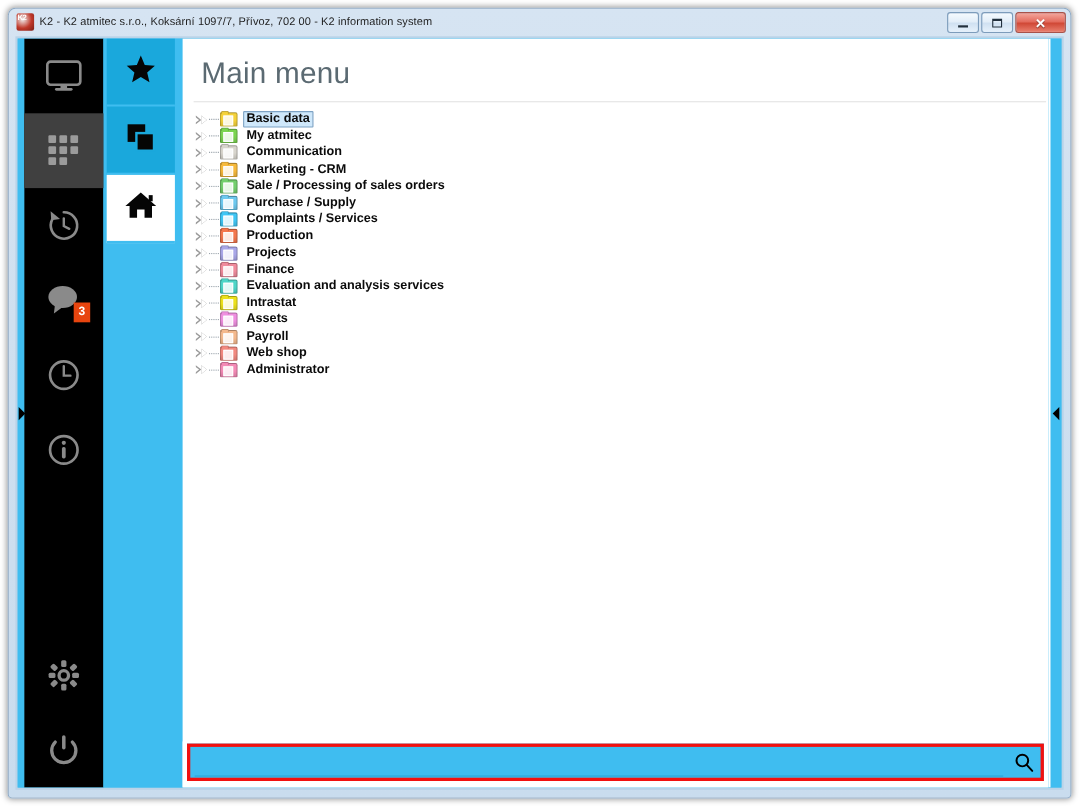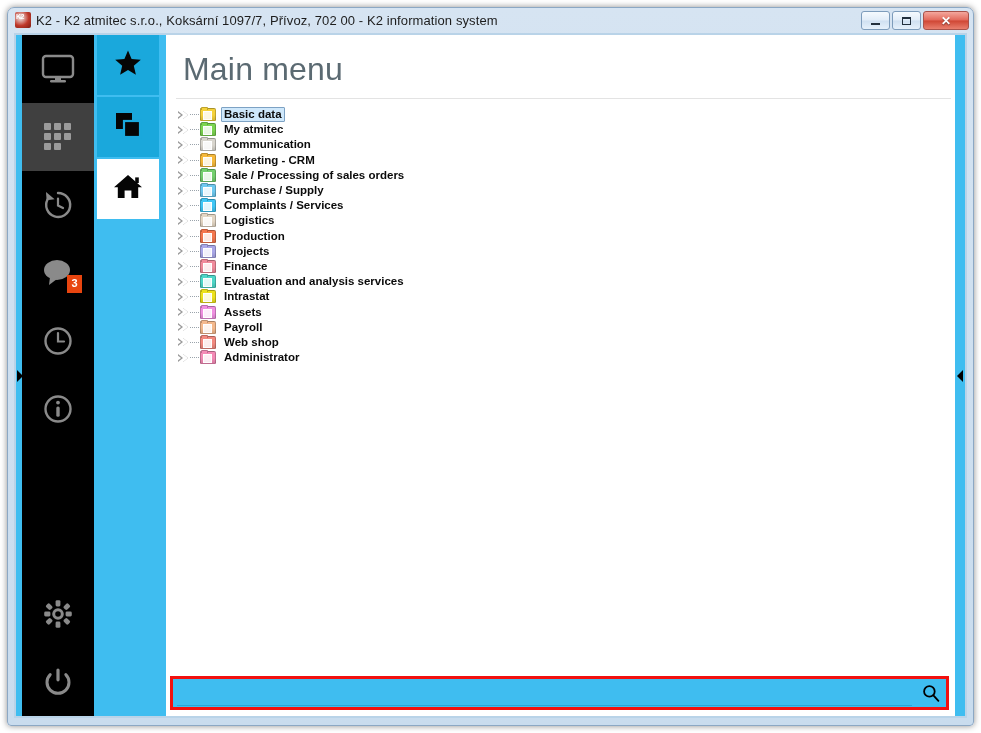--- a/index.html
+++ b/index.html
@@ -37,21 +37,21 @@
     margin-right: 5px;
   }
   #app-icon:after {
     content: "K2";
     position: absolute; left: 1px; top: 1px;
     font-size: 7px; font-weight: bold; color: #fff;
     font-family: "Liberation Sans", sans-serif;
     letter-spacing: -0.5px;
   }
   #title-text {
-    font-size: 13px; color: #1d1d1d;
+    font-size: 10px; color: #1d1d1d;
     white-space: nowrap;
     letter-spacing: 0.1px;
   }
   #win-buttons {
     position: absolute; right: 4px; top: 3px;
     display: flex; gap: 2px;
   }
   .win-btn {
     width: 29px; height: 19px;
     border: 1px solid #7d9cbb;
@@ -144,21 +144,21 @@
 
   
   #content {
     flex: 1 1 auto;
     position: relative;
     background: #ffffff;
     display: flex; flex-direction: column;
     min-width: 0;
   }
   #page-title {
-    font-size: 32px;
+    font-size: 27px;
     color: #5b6a72;
     font-weight: normal;
     padding: 16px 0 10px 17px;
     letter-spacing: 0.2px;
   }
   #title-rule { height: 1px; background: #e3e3e3; margin: 0 2px 0 10px; }
   #tree {
     flex: 1 1 auto;
     overflow: hidden;
     padding: 8px 0 0 10px;
@@ -505,31 +505,20 @@
                 <div class="tab" style="background: rgb(63, 198, 245); border-top: 1px solid rgba(0, 0, 0, 0.22); border-right: 1px solid rgba(0, 0, 0, 0.22); border-bottom: none; border-left: 1px solid rgba(0, 0, 0, 0.22); border-image: initial;"></div>
                 <div class="sheet"></div>
               </div>
               <span class="label">Complaints / Services</span>
             </div>
             <div class="tree-row">
               <div class="expander">
                 <div class="tri"></div>
               </div>
               <div class="dotline"></div>
-              <div class="folder" style="background: linear-gradient(rgb(227, 214, 196) 0%, rgb(227, 214, 196) 55%, rgba(0, 0, 0, 0.12) 100%), rgb(227, 214, 196); border: 1px solid rgba(0, 0, 0, 0.22);">
-                <div class="tab" style="background: rgb(227, 214, 196); border-top: 1px solid rgba(0, 0, 0, 0.22); border-right: 1px solid rgba(0, 0, 0, 0.22); border-bottom: none; border-left: 1px solid rgba(0, 0, 0, 0.22); border-image: initial;"></div>
-                <div class="sheet"></div>
-              </div>
-              <span class="label">Logistics</span>
-            </div>
-            <div class="tree-row">
-              <div class="expander">
-                <div class="tri"></div>
-              </div>
-              <div class="dotline"></div>
               <div class="folder" style="background: linear-gradient(rgb(244, 119, 78) 0%, rgb(244, 119, 78) 55%, rgba(0, 0, 0, 0.12) 100%), rgb(244, 119, 78); border: 1px solid rgba(0, 0, 0, 0.22);">
                 <div class="tab" style="background: rgb(244, 119, 78); border-top: 1px solid rgba(0, 0, 0, 0.22); border-right: 1px solid rgba(0, 0, 0, 0.22); border-bottom: none; border-left: 1px solid rgba(0, 0, 0, 0.22); border-image: initial;"></div>
                 <div class="sheet"></div>
               </div>
               <span class="label">Production</span>
             </div>
             <div class="tree-row">
               <div class="expander">
                 <div class="tri"></div>
               </div>

